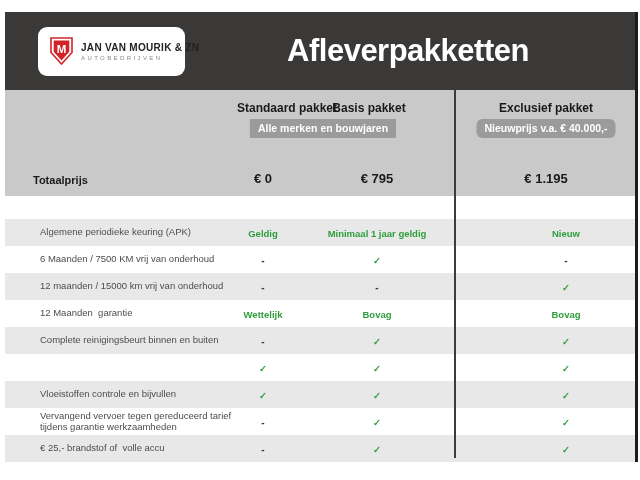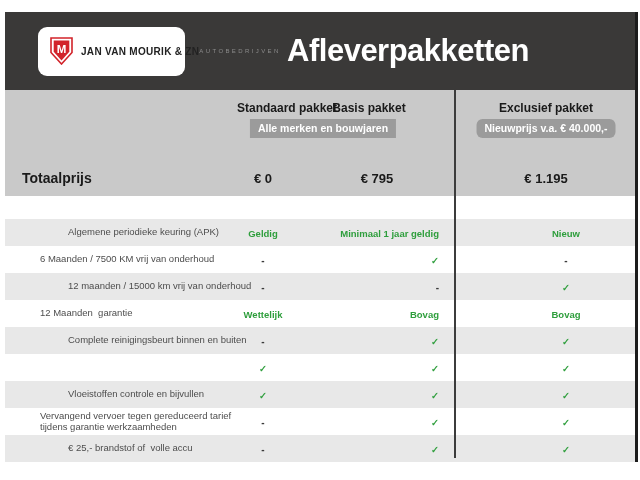--- a/index.html
+++ b/index.html
@@ -20,21 +20,21 @@
   .topbar {
     height:78px; background:#3a3938;
     display:flex; align-items:center;
   }
   .logo-box {
     margin-left:33px; width:147px; height:49px;
     background:#ffffff; border-radius:9px;
     display:flex; align-items:center; padding-left:11px;
     box-sizing:border-box; flex:none;
   }
-  .logo-text { margin-left:7px; display:flex; flex-direction:row; }
+  .logo-text { margin-left:7px; display:flex; flex-direction:column; }
   .logo-brand { font-size:10px; font-weight:bold; color:#222; letter-spacing:.3px; white-space:nowrap; }
   .logo-sub { font-size:6px; color:#8a8a8a; letter-spacing:2.4px; margin-top:2px; white-space:nowrap; }
   .page-title {
     flex:1; text-align:center; color:#ffffff;
     font-size:31px; font-weight:bold; letter-spacing:-0.5px;
     padding-right:4px;
   }
   
   .band { height:106px; background:#c9c9c9; position:relative; }
   .col-head {
@@ -46,48 +46,48 @@
   .col-head.e { left:476px; }
   .badge {
     position:absolute; top:29px; height:19px; line-height:19px;
     background:#9b9b9b; color:#ffffff; font-weight:bold; font-size:10.5px;
     padding:0 8px; white-space:nowrap; transform:translateX(-50%);
     text-align:left;
   }
   .badge.shared { left:318px; }
   .badge.excl  { left:541px;border-radius:6px; }
   .totals-label {
-    position:absolute; left:17px; bottom:10px;
-    font-size:14px; font-weight:bold; color:#1a1a1a;
+    position:absolute; left:28px; bottom:10px;
+    font-size:11px; font-weight:bold; color:#1a1a1a;
   }
   .total-val {
     position:absolute; bottom:10px; width:120px; text-align:center;
     font-size:13px; font-weight:bold; color:#1a1a1a; white-space:nowrap;
   }
   .total-val.s { left:198px; }
   .total-val.b { left:312px; }
   .total-val.e { left:481px; }
   
   .rows-gap { height:23px; background:#ffffff; }
   .feature-row {
     height:27px; position:relative;
     display:flex; align-items:center;
   }
-  .row-gray  { background:#e8e8e8;padding-left:28px; }
+  .row-gray  { background:#e8e8e8; }
   .row-white { background:#ffffff; }
   .cell-label {
     padding-left:35px; font-size:9.5px; color:#4d4d4d;
     line-height:10.5px; white-space:pre-wrap;
   }
   .cell-val {
     position:absolute; width:124px; text-align:center; top:50%;
     transform:translateY(-50%); white-space:nowrap;
   }
   .cell-val.s { left:196px; }
-  .cell-val.b { left:310px;text-align:right; }
+  .cell-val.b { left:310px; }
   .cell-val.e { left:499px; }
   .val-green { color:#2e9e3c; font-weight:bold; font-size:9.5px; }
   .val-dash  { color:#3a3a3a; font-weight:bold; font-size:10px; }
   
   .card-footer { height:20px; background:#ffffff; }
   .bottom-edge { height:4px; background:#dcdcdc; }
   .v-divider {
     position:absolute; left:449px; top:78px;
     width:2px; height:368px; background:#3c3c3c;
   }

